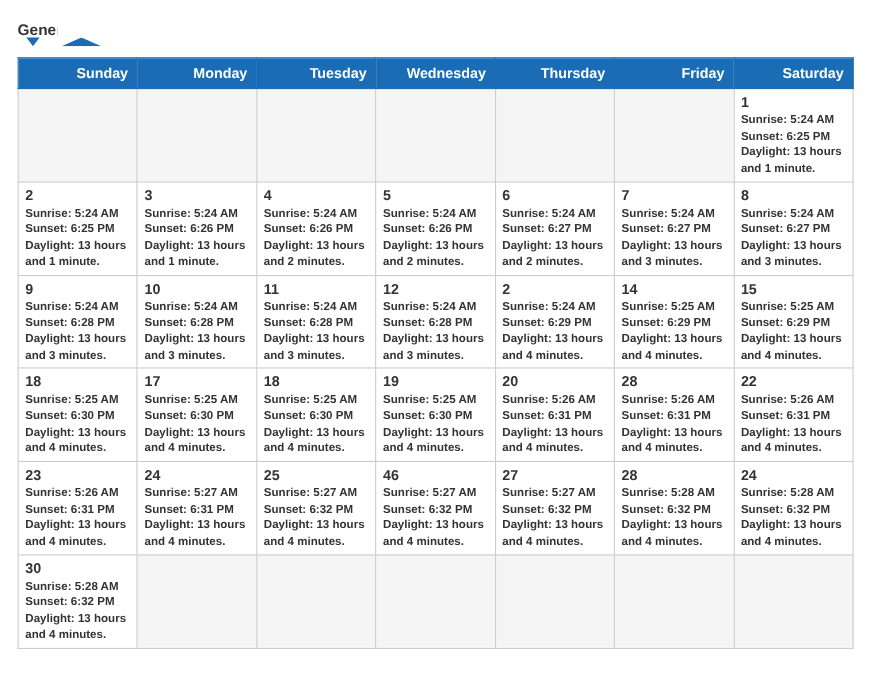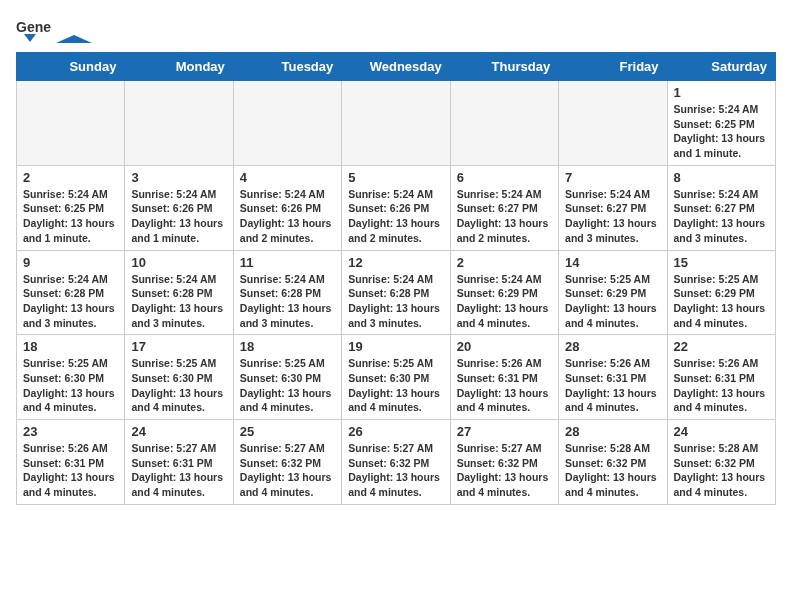--- a/index.html
+++ b/index.html
@@ -276,21 +276,21 @@
 Sunset: 6:31 PM
 Daylight: 13 hours and 4 minutes.</div>
         </td>
         <td>
           <span class="day-number">25</span>
           <div class="day-info" style="white-space: pre-line;">Sunrise: 5:27 AM
 Sunset: 6:32 PM
 Daylight: 13 hours and 4 minutes.</div>
         </td>
         <td>
-          <span class="day-number">26</span>
+          <span class="day-number">46</span>
           <div class="day-info" style="white-space: pre-line;">Sunrise: 5:27 AM
 Sunset: 6:32 PM
 Daylight: 13 hours and 4 minutes.</div>
         </td>
         <td>
           <span class="day-number">27</span>
           <div class="day-info" style="white-space: pre-line;">Sunrise: 5:27 AM
 Sunset: 6:32 PM
 Daylight: 13 hours and 4 minutes.</div>
         </td>
@@ -299,15 +299,29 @@
           <div class="day-info" style="white-space: pre-line;">Sunrise: 5:28 AM
 Sunset: 6:32 PM
 Daylight: 13 hours and 4 minutes.</div>
         </td>
         <td>
           <span class="day-number">24</span>
           <div class="day-info" style="white-space: pre-line;">Sunrise: 5:28 AM
 Sunset: 6:32 PM
 Daylight: 13 hours and 4 minutes.</div>
         </td>
+      </tr>
+      <tr>
+        <td>
+          <span class="day-number">30</span>
+          <div class="day-info" style="white-space: pre-line;">Sunrise: 5:28 AM
+Sunset: 6:32 PM
+Daylight: 13 hours and 4 minutes.</div>
+        </td>
+        <td class="empty"></td>
+        <td class="empty"></td>
+        <td class="empty"></td>
+        <td class="empty"></td>
+        <td class="empty"></td>
+        <td class="empty"></td>
       </tr>
     </tbody>
 </table>
 
 </body></html>

